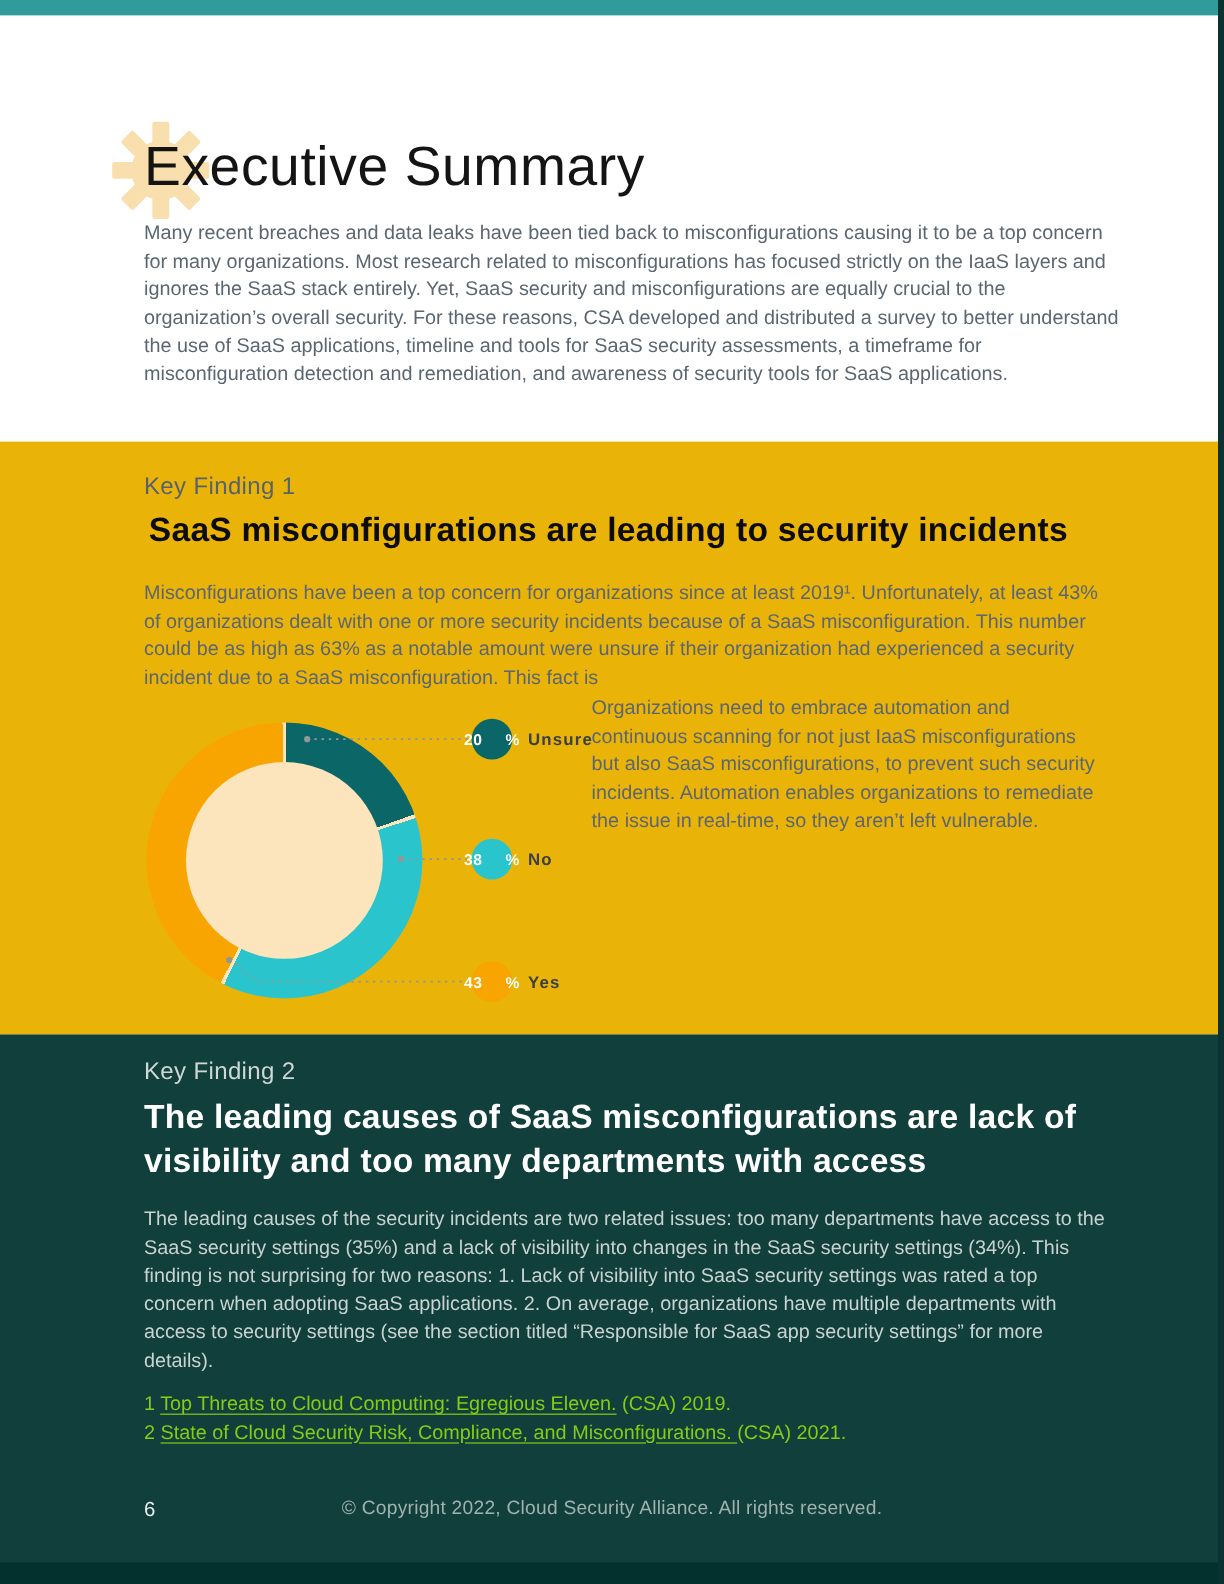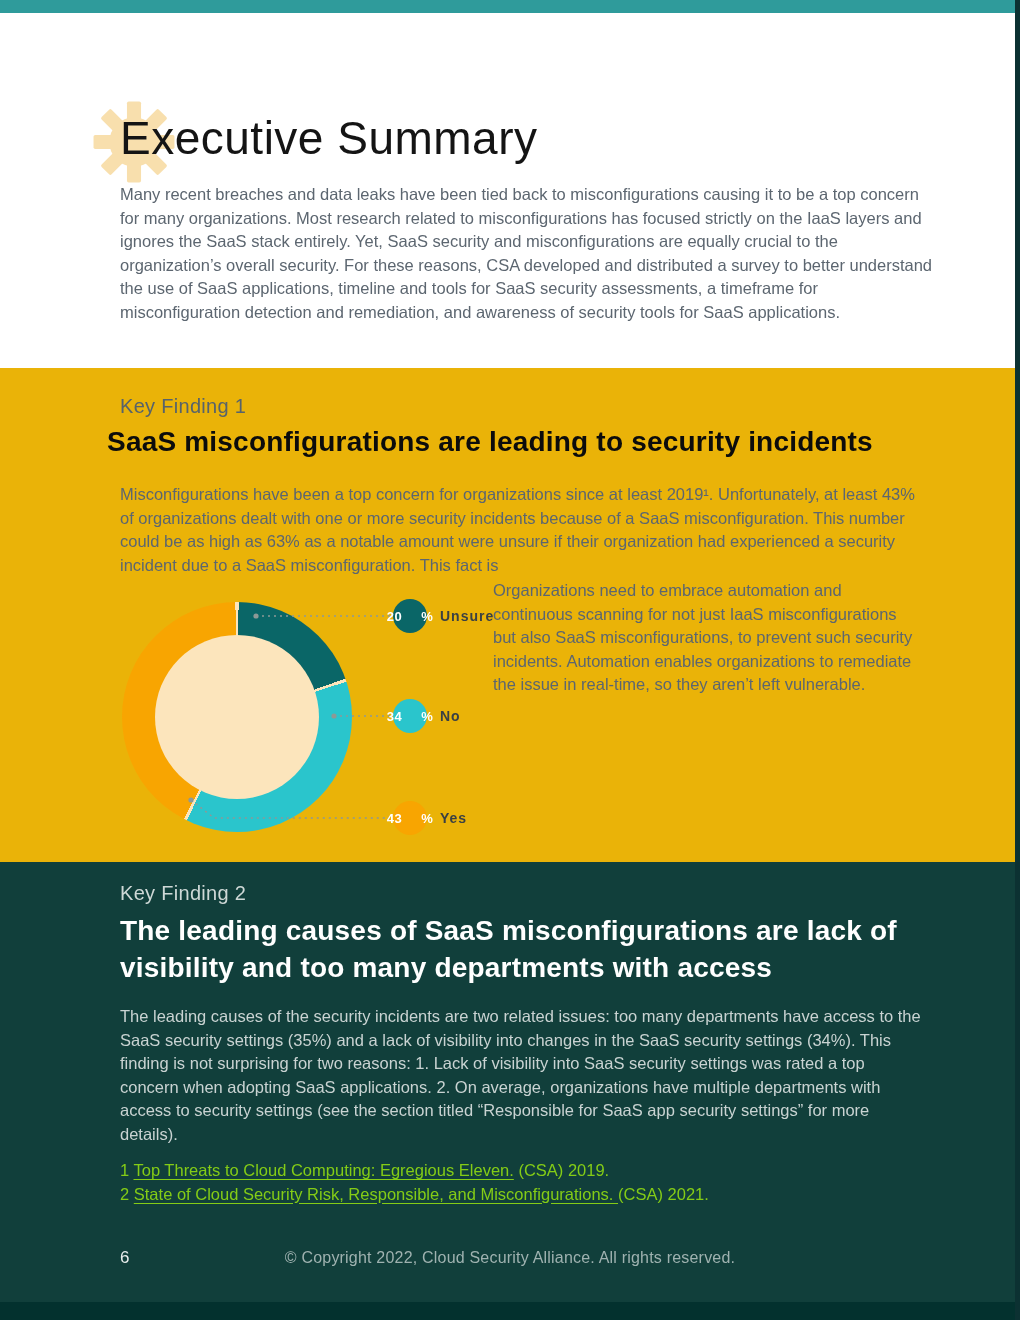--- a/index.html
+++ b/index.html
@@ -24,21 +24,21 @@
   .intro {
     position:absolute; left:120px; top:170px; width:815px;
     font-size:16.5px; line-height:23.5px; color:#5C6670;
   }
 
   
   .sec-cream { position:absolute; top:368px; left:0; width:100%; height:494px; background:#eab308; }
   .kf-label { font-size:20px; color:#57636B; letter-spacing:0.3px; }
   .sec-cream .kf-label { position:absolute; left:120px; top:27px; }
   .sec-cream h2 {
-    position:absolute; left:107px; top:58px; width:800px;
+    position:absolute; left:124px; top:58px; width:800px;
     font-size:28px; font-weight:bold; color:#0C0C0C; letter-spacing:0.2px;
   }
   .f1-para {
     position:absolute; left:120px; top:115px; width:795px;
     font-size:16.5px; line-height:23.5px; color:#5C6670;
   }
   .side-col { position:absolute; left:493px; top:211px; width:420px;
     font-size:16.5px; line-height:23.5px; color:#5C6670; }
   .side-col p + p { margin-top:23px;margin-left:18px; }
 
@@ -124,21 +124,21 @@
         <circle cx="191" cy="432" r="2.6"></circle>
       </g>
     </svg>
 
     <div class="legend-badge b0" style="background: rgb(10, 102, 103);">
         <span>20</span>
         <span>%</span>
       </div>
     <div class="legend-label l0">Unsure</div>
     <div class="legend-badge b1" style="background: rgb(42, 197, 204);">
-        <span>34</span>
+        <span>38</span>
         <span>%</span>
       </div>
     <div class="legend-label l1">No</div>
     <div class="legend-badge b2" style="background: rgb(248, 165, 1);">
         <span>43</span>
         <span>%</span>
       </div>
     <div class="legend-label l2">Yes</div>
 
     <div class="side-col">
@@ -146,21 +146,21 @@
     </div>
   </section>
 
   <section class="sec-dark">
     <div class="kf-label">Key Finding 2</div>
     <h2>The leading causes of SaaS misconfigurations are lack of visibility and too many departments with access</h2>
     <p class="f2-para">The leading causes of the security incidents are two related issues: too many departments have access to the SaaS security settings (35%) and a lack of visibility into changes in the SaaS security settings (34%). This finding is not surprising for two reasons: 1. Lack of visibility into SaaS security settings was rated a top concern when adopting SaaS applications. 2. On average, organizations have multiple departments with access to security settings (see the section titled “Responsible for SaaS app security settings” for more details).</p>
 
     <div class="footnotes">
       <div><span>1</span> <span class="footnote-link">Top Threats to Cloud Computing: Egregious Eleven.</span><span> (CSA) 2019.</span></div>
-      <div><span>2</span> <span class="footnote-link">State of Cloud Security Risk, Responsible, and Misconfigurations. </span><span>(CSA) 2021.</span></div>
+      <div><span>2</span> <span class="footnote-link">State of Cloud Security Risk, Compliance, and Misconfigurations. </span><span>(CSA) 2021.</span></div>
     </div>
 
     <div class="page-num">6</div>
     <div class="copyright">© Copyright 2022, Cloud Security Alliance. All rights reserved.</div>
   </section>
 
   <div class="bottom-bar"></div>
   <div class="right-edge"></div>
 </div>
 

